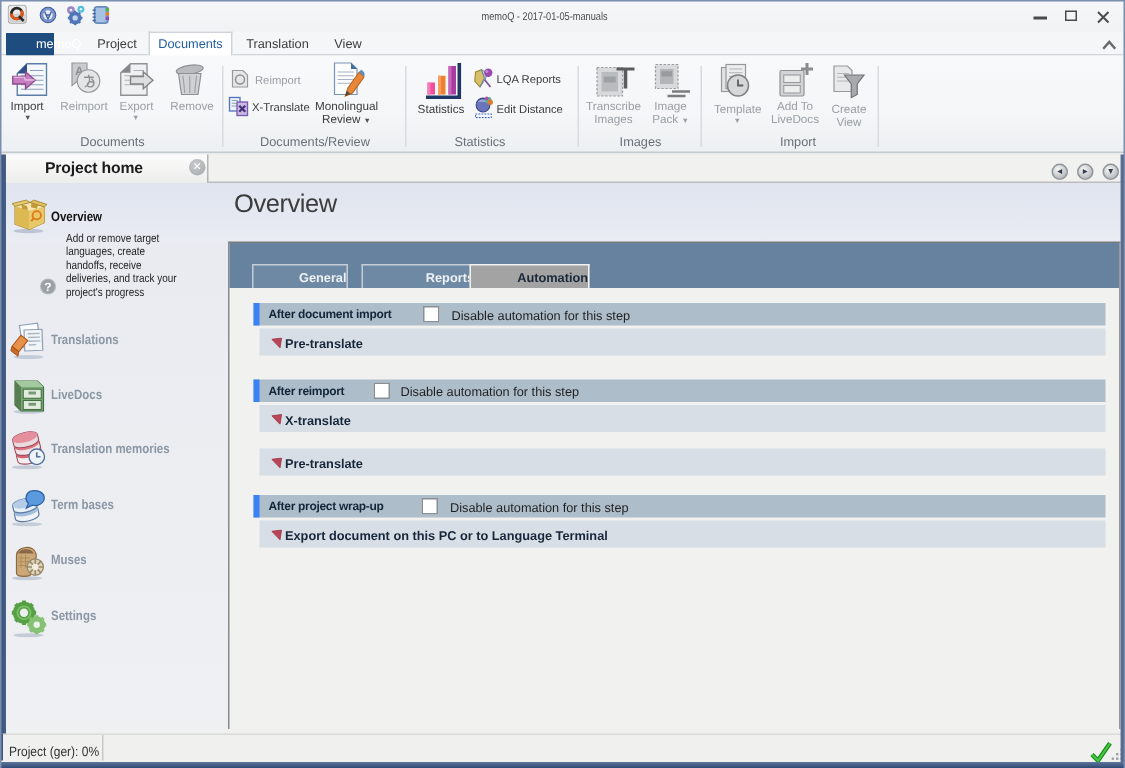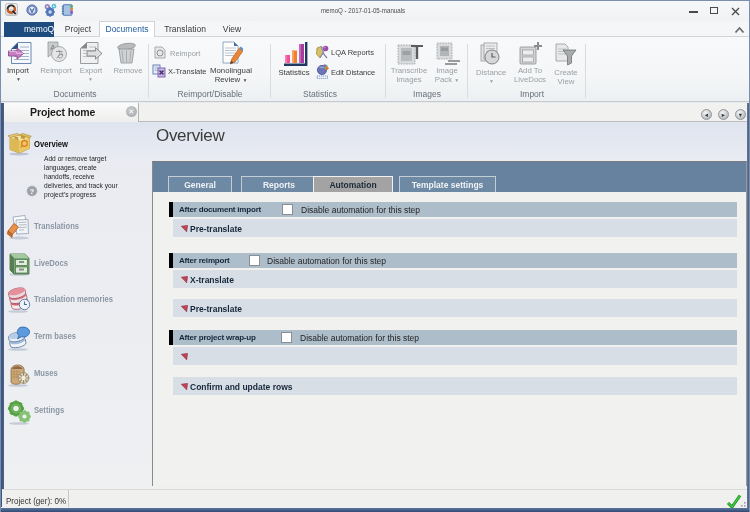--- a/index.html
+++ b/index.html
@@ -15,21 +15,21 @@
 #border-right { left:747px; top:103px; width:3px; height:406px; background:linear-gradient(90deg,#68799c,#3a5174); }
 #border-bottom { left:0; top:508px; width:750px; height:4px; background:linear-gradient(#5e759c,#2e4a74); }
 
 
 #titlebar { left:1px; top:1px; width:748px; height:20px; background:linear-gradient(#f6f7f8,#f0f2f3); }
 #title-text { left:321px; top:6px; font-size:7.5px; color:#4a4a4a; transform:scaleX(0.82); transform-origin:0 0; white-space:nowrap; }
 
 
 #tabrow { left:1px; top:21px; width:748px; height:16px; background:#f5f6f7; border-bottom:1px solid #d2d6da; }
 .rtab { position:absolute; top:0; height:15px; font-size:8.5px; line-height:15px; text-align:center; color:#3b3b3b; }
-#tab-memoq { left:4px; width:50px; background:#1e4c7e; color:#fff;padding-left:20px; }
+#tab-memoq { left:4px; width:32px; background:#1e4c7e; color:#fff;padding-left:20px; }
 #tab-project { left:55px; width:46px; }
 #tab-documents { left:99px; width:56px; height:17px; background:#fff; border:1px solid #cfd3d7; border-bottom:none; color:#1f5da0; }
 #tab-preparation { left:156px; width:58px; }
 #tab-view { left:214px; width:36px; }
 
 
 #ribbon { left:1px; top:37px; width:748px; height:64px; background:linear-gradient(#f8f9fa 0%, #f4f6f7 60%, #edf0f2 100%); }
 #ribbon-border1 { left:0; top:101px; width:750px; height:1px; background:#c5cacf; }
 #ribbon-border2 { left:0; top:102px; width:750px; height:2px; background:#e9eaeb; }
 .rsep { position:absolute; top:44px; width:1px; height:54px; background:#d8dcdf; }
@@ -52,27 +52,27 @@
 #sidebar { left:4px; top:122px; width:148px; height:367px; background:linear-gradient(#dfe4ef 0%, #e7eaf0 40%, #edeff2 75%, #eff0f2 100%); }
 #band { left:4px; top:122px; width:743px; height:40px; background:linear-gradient(#dfe4ef,#eaecf3); }
 .sb-icon { position:absolute; left:6px; width:24px; height:24px; }
 .sb-label { position:absolute; left:34px; font-size:9px; font-weight:bold; color:#8b97a4; transform:scaleX(0.85); transform-origin:0 0; white-space:nowrap; }
 #sb-desc { left:44px; top:154px; font-size:7.8px; line-height:9px; color:#1f1f1f; transform:scaleX(0.85); transform-origin:0 0; }
 #ovw-head { left:156px; top:126px; font-size:17px; color:#3c3c3c; letter-spacing:-0.3px; }
 
 
 #panel { left:152px; top:161px; width:595px; height:325px; background:#f1f1ef; border-left:1px solid #888a8c; border-top:1px solid #77797b; border-right:1px solid #97999b; }
 #tabstrip { left:0; top:0; width:593px; height:30px; background:#66829e; }
-.ptab { position:absolute; top:14px; height:16px; font-size:8.5px; font-weight:bold; text-align:center; color:#eef2f5; background:#6e89a4; border:1px solid #c3cdd6; border-bottom:none; line-height:16px; }
+.ptab { position:absolute; top:14px; height:16px; font-size:8.5px; font-weight:bold; text-align:right; color:#eef2f5; background:#6e89a4; border:1px solid #c3cdd6; border-bottom:none; line-height:16px; }
 #ptab-general { left:15px; width:64px; }
 #ptab-reports { left:88px; width:76px; }
 #ptab-automation { left:160px; width:80px; background:#a3a3a3; color:#1b2a3a; border-color:#f1f1ef; }
 #ptab-template { left:246px; width:97px; }
 
-.sect-head { position:absolute; left:16px; width:568px; height:15px; background:#aebdca; border-left:4px solid #000000; }
+.sect-head { position:absolute; left:16px; width:568px; height:15px; background:#aebdca; border-left:4px solid #3b82f6; }
 .sect-head b { position:absolute; left:6px; top:3px; font-size:8px; letter-spacing:-0.2px; color:#14273a; }
 .sect-row { position:absolute; left:20px; width:564px; height:18px; background:#d8dee6; }
 .marker { position:absolute; top:6px; width:7px; height:7px; }
 .row-label { position:absolute; top:5px; font-size:8.5px; font-weight:bold; color:#16273a; white-space:nowrap; }
 .cb { position:absolute; top:2px; width:11px; height:11px; background:#fff; border:1px solid #898f94; }
 .cb-label { position:absolute; top:3px; font-size:8.5px; color:#1f1f1f; white-space:nowrap; }
 
 
 #statusbar { left:0; top:489px; width:750px; height:19px; background:#f0f0ee; border-top:1px solid #d9d9d7; }
 #status-text { left:6px; top:496px; font-size:9px; color:#333; transform:scaleX(0.89); transform-origin:0 0; }
@@ -141,21 +141,21 @@
 <div class="abs" id="ribbon-border1"></div>
 <div class="abs" id="ribbon-border2"></div>
 
 <div class="rsep" style="left:148px"></div>
 <div class="rsep" style="left:270px"></div>
 <div class="rsep" style="left:385px"></div>
 <div class="rsep" style="left:467px"></div>
 <div class="rsep" style="left:585px"></div>
 
 <div class="rgroup-label" style="left:25px">Documents</div>
-<div class="rgroup-label" style="left:160px">Reimport/Disable</div>
+<div class="rgroup-label" style="left:160px">Documents/Review</div>
 <div class="rgroup-label" style="left:270px">Statistics</div>
 <div class="rgroup-label" style="left:377px">Images</div>
 <div class="rgroup-label" style="left:482px">Import</div>
 
 <svg class="abs" style="left:7px;top:42px" width="25" height="23" viewBox="0 0 25 23">
   <path d="M11 0.5 L24 0.5 L24 21.5 L4.5 21.5 L4.5 7 Z" fill="#f4f8fc" stroke="#5c7ca8" stroke-width="0.9"></path>
   <path d="M11 0.5 L11 7 L4.5 7 Z" fill="#2c4f88"></path>
   <g stroke="#8ba0b8" stroke-width="0.8">
       <path d="M13 5h9M7 8.5h15M7 11.5h15M7 14.5h15M7 17.5h15"></path>
     </g>
@@ -269,21 +269,21 @@
 
 <svg class="abs" style="left:479px;top:42px" width="24" height="24" viewBox="0 0 24 24">
   <rect x="2" y="3" width="13" height="16" fill="#e2e3e4" stroke="#97999b" stroke-width="0.8"></rect>
   <rect x="5" y="1" width="13" height="16" fill="#eceded" stroke="#97999b" stroke-width="0.8"></rect>
   <g stroke="#b0b3b5" stroke-width="0.8">
       <path d="M7 4h9M7 6.5h9M7 9h9"></path>
     </g>
   <circle cx="13" cy="15" r="7" fill="#d5d7d8" stroke="#7e8082" stroke-width="1"></circle>
   <path d="M13 11 L13 15 L16.5 15" stroke="#5e6062" stroke-width="1.2" fill="none"></path>
 </svg>
-<div class="rbtn-label dis" style="left:476px;top:69px;width:30px">Distance</div>
+<div class="rbtn-label dis" style="left:476px;top:69px;width:30px">Template</div>
 <div class="abs dropdown" style="left:489px;top:78px;color:#9aa0a5">▼</div>
 
 <svg class="abs" style="left:518px;top:41px" width="24" height="25" viewBox="0 0 24 25">
   <rect x="2" y="6" width="16" height="17" rx="1" fill="#d2d4d6" stroke="#8f9193" stroke-width="0.8"></rect>
   <rect x="4.5" y="9" width="11" height="5" fill="#ededee" stroke="#97999b" stroke-width="0.7"></rect>
   <rect x="4.5" y="16" width="11" height="5" fill="#ededee" stroke="#97999b" stroke-width="0.7"></rect>
   <path d="M19 1 L21 1 L21 4 L24 4 L24 6 L21 6 L21 9 L19 9 L19 6 L16 6 L16 4 L19 4 Z" fill="#8a8c8e"></path>
 </svg>
 <div class="rbtn-label dis" style="left:510px;top:67px;width:40px">Add To<br>LiveDocs</div>
 
@@ -416,21 +416,20 @@
     <circle cx="18.5" cy="18.5" r="2.1" fill="#edf1ed"></circle>
   </g>
 </svg>
 <div class="sb-label" style="top:405px">Settings</div>
 
 <div class="abs" id="panel">
   <div class="abs" id="tabstrip"></div>
   <div class="ptab" id="ptab-general">General</div>
   <div class="ptab" id="ptab-reports">Reports</div>
   <div class="ptab" id="ptab-automation">Automation</div>
-  <div class="ptab" id="ptab-template">Template settings</div>
 
   <div class="sect-head" style="top:40px">
       <b>After document import</b>
     <span class="cb" style="left:109px"></span>
     <span class="cb-label" style="left:128px">Disable automation for this step</span>
   </div>
   <div class="sect-row" style="top:57px">
     <svg class="marker" style="left:8px" width="7" height="7" viewBox="0 0 7 7">
         <polygon points="0.2,1.2 6.7,0.3 5.7,6.9" fill="#bc4459" stroke="#93303f" stroke-width="0.5"></polygon>
       </svg>
@@ -457,26 +456,21 @@
 
   <div class="sect-head" style="top:168px">
       <b>After project wrap-up</b>
     <span class="cb" style="left:108px"></span>
     <span class="cb-label" style="left:127px">Disable automation for this step</span>
   </div>
   <div class="sect-row" style="top:185px">
     <svg class="marker" style="left:8px" width="7" height="7" viewBox="0 0 7 7">
         <polygon points="0.2,1.2 6.7,0.3 5.7,6.9" fill="#bc4459" stroke="#93303f" stroke-width="0.5"></polygon>
       </svg>
-  </div>
-  <div class="sect-row" style="top:215px">
-    <svg class="marker" style="left:8px" width="7" height="7" viewBox="0 0 7 7">
-        <polygon points="0.2,1.2 6.7,0.3 5.7,6.9" fill="#bc4459" stroke="#93303f" stroke-width="0.5"></polygon>
-      </svg>
-    <span class="row-label" style="left:17px">Confirm and update rows</span>
+    <span class="row-label" style="left:17px">Export document on this PC or to Language Terminal</span>
   </div>
 </div>
 
 <div class="abs" id="statusbar"></div>
 <div class="abs" id="status-text">Project (ger): 0%</div>
 <div class="abs" id="status-sep"></div>
 <svg class="abs" style="left:726px;top:494px" width="16" height="16" viewBox="0 0 16 16">
   <path d="M2 9 L6 13 L14 1.5" fill="none" stroke="#1a8a1a" stroke-width="3"></path>
   <path d="M2 9 L6 13 L14 1.5" fill="none" stroke="#44cc44" stroke-width="1.4"></path>
 </svg>

